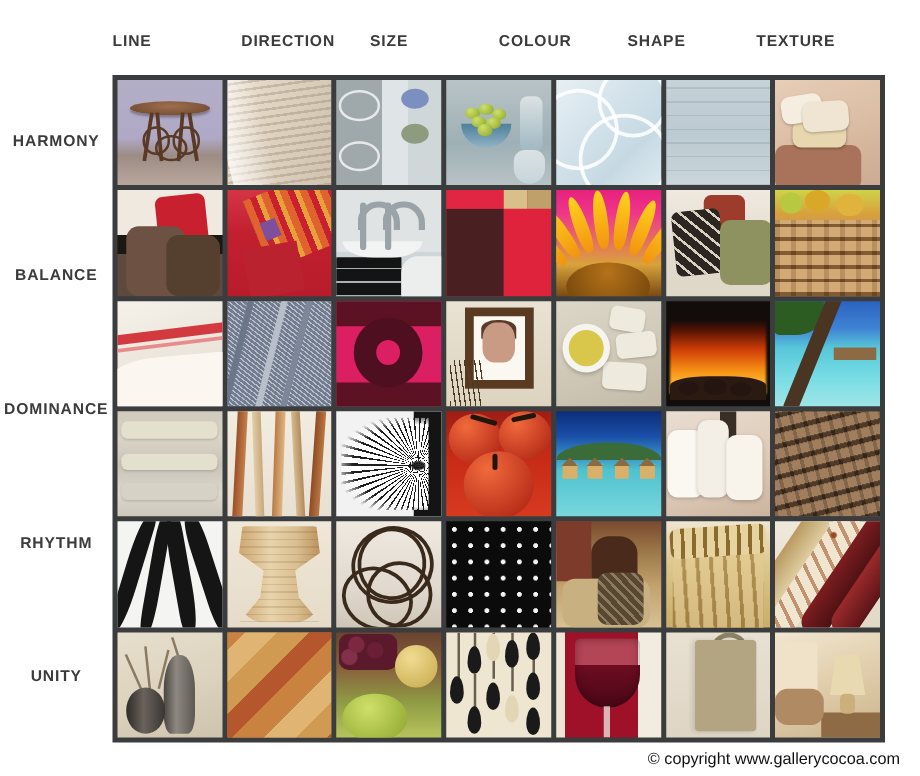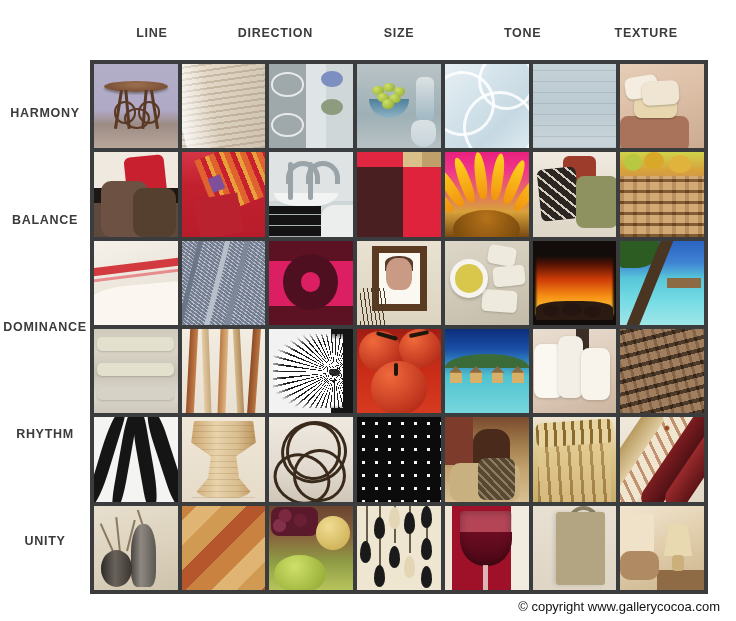--- a/index.html
+++ b/index.html
@@ -13,21 +13,20 @@
 
   
   #col-headers{
     position:absolute;
     left:90px; top:20px;
     width:618px; height:26px;
     display:flex;
   }
   .col-head{
     flex:1 1 0;
-    text-align:center;
     font-size:12.5px;
     font-weight:bold;
     letter-spacing:.7px;
     color:#3b3b3b;
     line-height:26px;
     white-space:nowrap;
   }
 
   
   #row-labels{
@@ -365,21 +364,22 @@
     white-space:nowrap;
   }
 </style>
 </head>
 <body>
 
 <div id="col-headers">
   <div class="col-head">LINE</div>
   <div class="col-head">DIRECTION</div>
   <div class="col-head">SIZE</div>
-  <div class="col-head">TONE</div>
+  <div class="col-head">COLOUR</div>
+  <div class="col-head">SHAPE</div>
   <div class="col-head">TEXTURE</div>
 </div>
 
 <div id="row-labels">
   <div class="row-head">HARMONY</div>
   <div class="row-head">BALANCE</div>
   <div class="row-head">DOMINANCE</div>
   <div class="row-head">RHYTHM</div>
   <div class="row-head">UNITY</div>
 </div>

